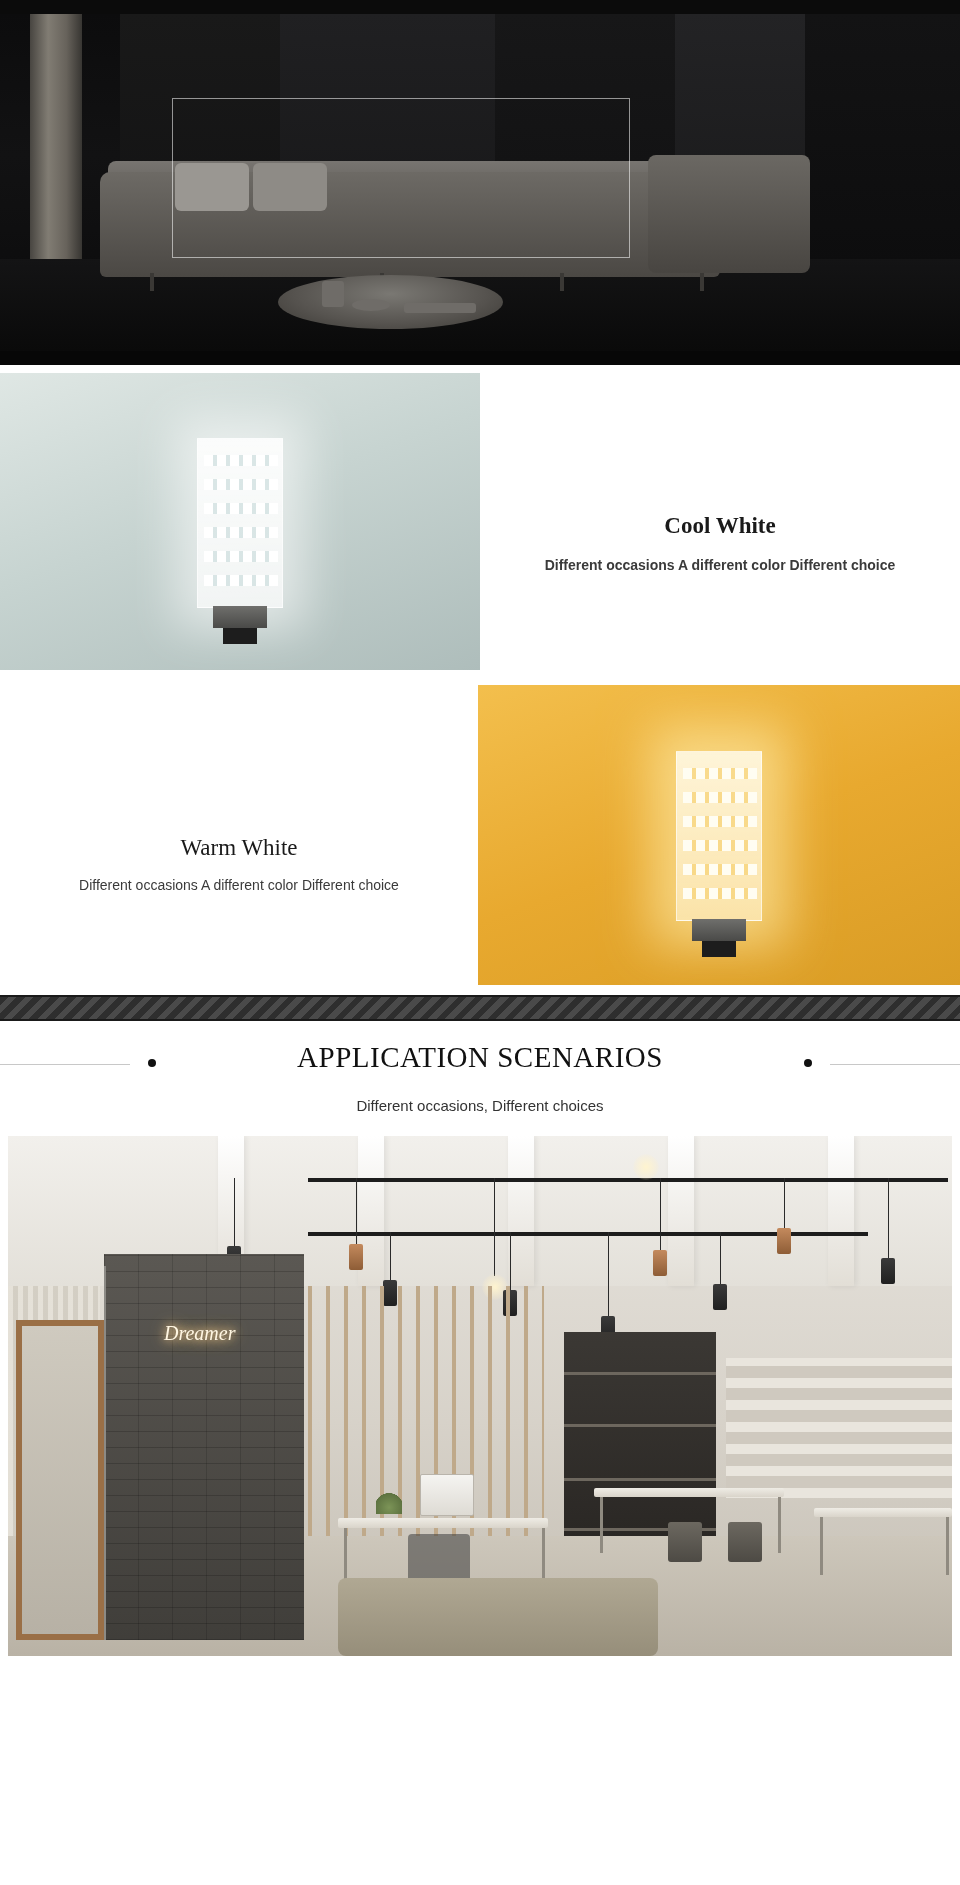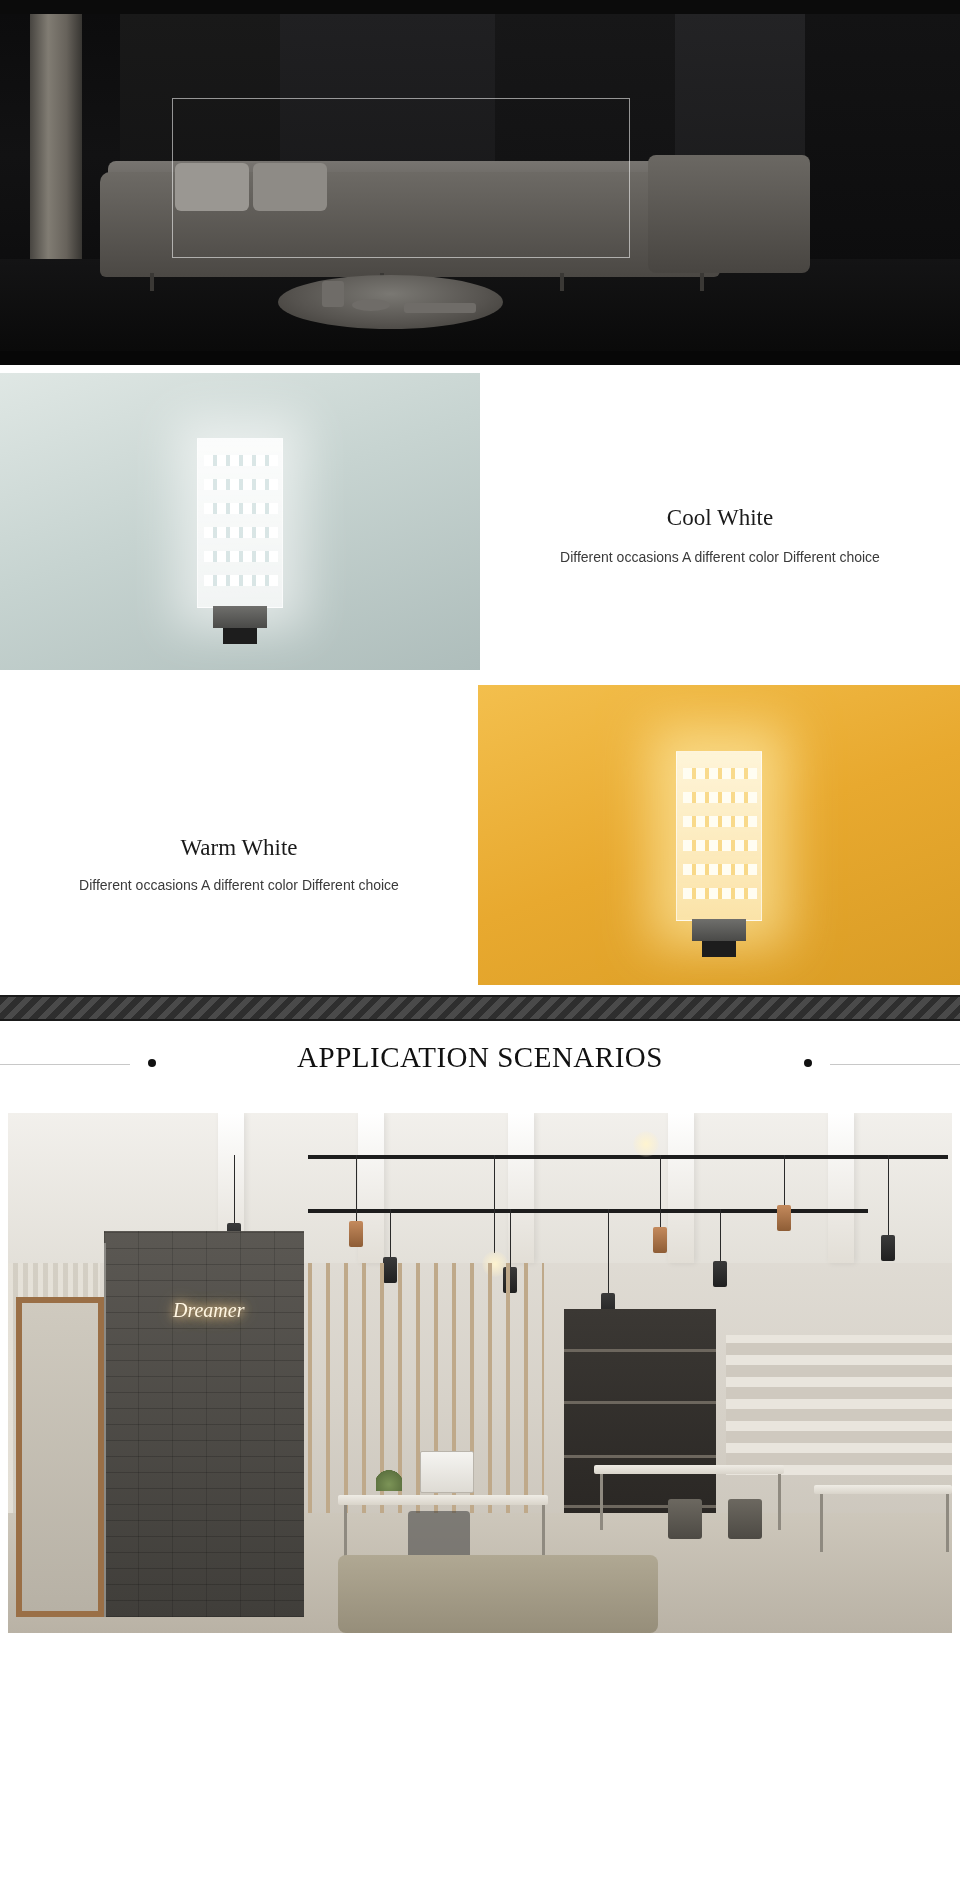--- a/index.html
+++ b/index.html
@@ -151,21 +151,21 @@
   }
   .bulb-base {
     position: absolute; left: 16px; top: 168px; width: 54px; height: 22px;
     background: linear-gradient(180deg,#6f6f6c,#4a4a48);
   }
   .bulb-pin {
     position: absolute; left: 26px; top: 190px; width: 34px; height: 16px;
     background: #1d1d1d;
   }
   .cool-text {
-    position: absolute; left: 480px; top: 0; width: 480px; height: 300px;
+    position: absolute; left: 480px; top: 8px; width: 480px; height: 300px; font-weight: bold;
   }
   .warm-text {
     position: absolute; left: 0; top: 0; width: 478px; height: 300px;
   }
   .block-title {
     font-family: "Liberation Serif", serif;
     font-size: 23px;
     color: #1a1a1a;
     text-align: center;
   }
@@ -262,21 +262,21 @@
     background: radial-gradient(circle,#fff4cf 0%, rgba(255,240,200,.25) 60%, rgba(255,255,255,0) 75%);
   }
   .brickwall {
     position: absolute; left: 96px; top: 118px; width: 200px; height: 386px;
     background:
       repeating-linear-gradient(0deg, rgba(0,0,0,.18) 0 1px, rgba(0,0,0,0) 1px 16px),
       repeating-linear-gradient(90deg, rgba(0,0,0,.14) 0 1px, rgba(0,0,0,0) 1px 34px),
       linear-gradient(180deg,#5b5853 0%, #403e3a 100%);
   }
   .neon {
-    position: absolute; left: 165px; top: 186px;
+    position: absolute; left: 156px; top: 186px;
     font-family: "Liberation Serif", serif;
     font-style: italic;
     font-size: 20px;
     color: #fff6e2;
     text-shadow: 0 0 8px #ffd9a0, 0 0 16px #ffbf66;
   }
   .mirror-frame {
     position: absolute; left: 8px; top: 184px; width: 88px; height: 320px;
     border: 6px solid #9a6f46;
     background: linear-gradient(180deg,#cfcabf 0%, #b7b1a5 100%);
@@ -417,20 +417,21 @@
   <div class="hatch"></div>
 
   <section class="scen">
     <div class="scen-head">
       <div class="scen-line scen-line-l"></div>
       <div class="scen-line scen-line-r"></div>
       <div class="dot dot-l"></div>
       <div class="dot dot-r"></div>
       <div class="scen-title">APPLICATION SCENARIOS</div>
     </div>
+    <div class="scen-sub">Different occasions, Different choices</div>
 
     <div class="scene-photo">
       <div class="ceiling"></div>
       <div class="beam" style="left:210px"></div>
       <div class="beam" style="left:350px"></div>
       <div class="beam" style="left:500px"></div>
       <div class="beam" style="left:660px"></div>
       <div class="beam" style="left:820px"></div>
 
       <div class="rail" style="left:300px;top:42px;width:640px"></div>

